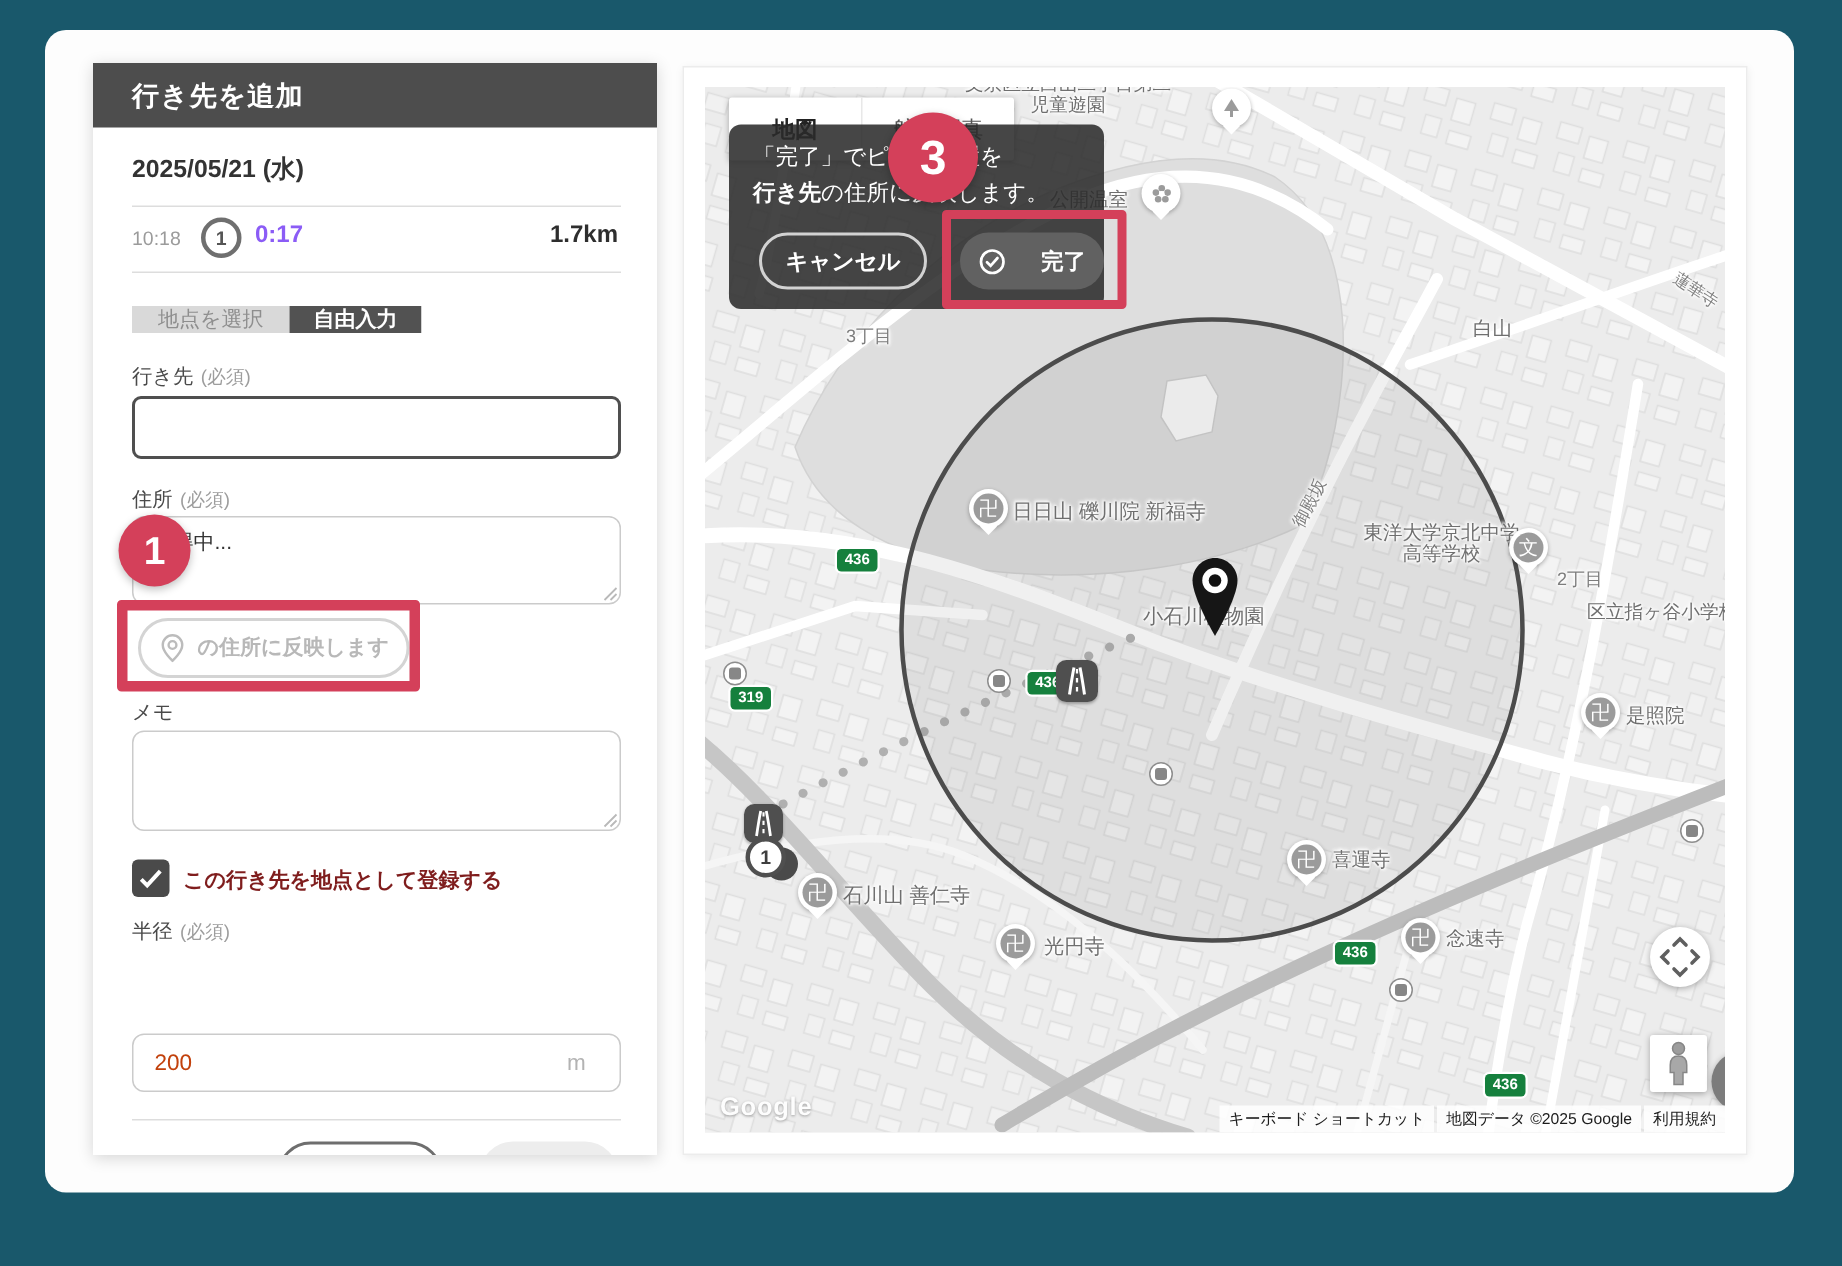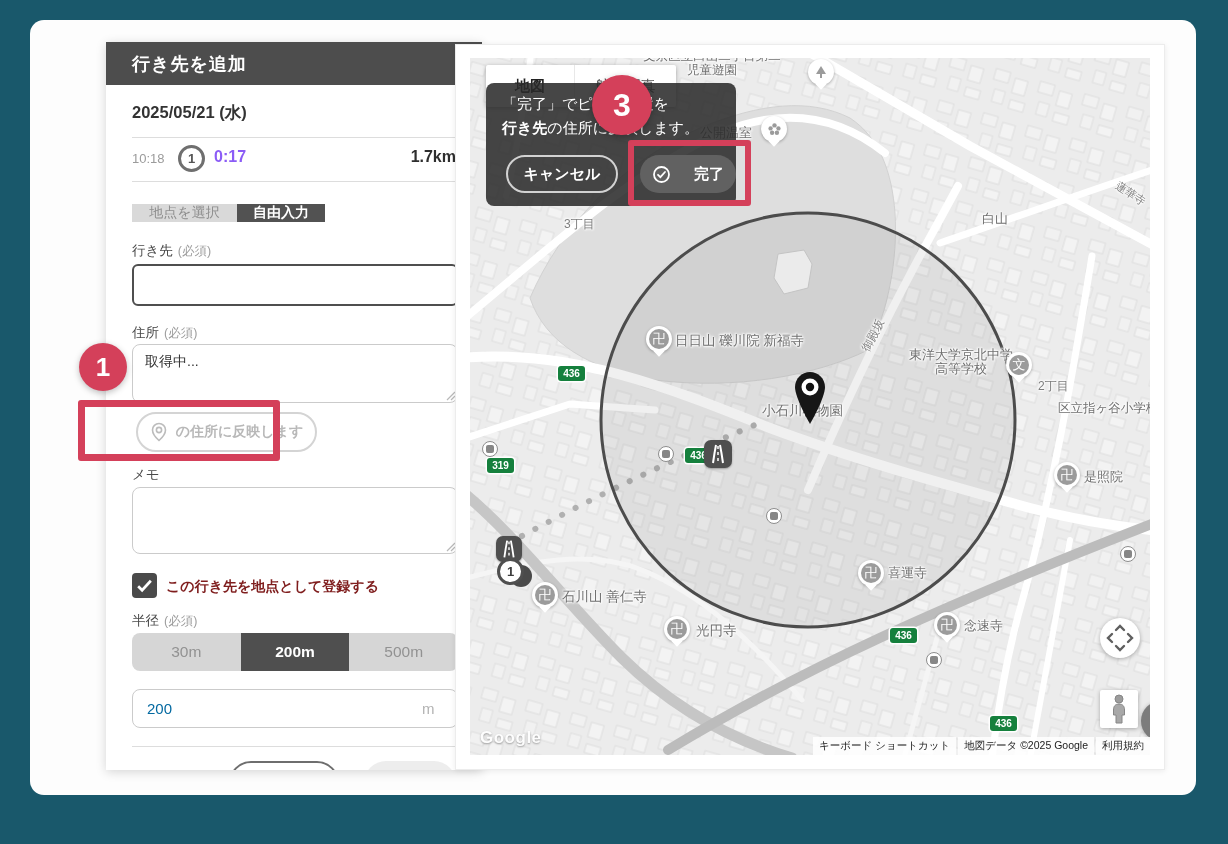--- a/index.html
+++ b/index.html
@@ -3,21 +3,21 @@
 <meta charset="utf-8">
 <style>
   * { margin:0; padding:0; box-sizing:border-box; }
   html,body { width:1228px; height:844px; }
   body { position:relative; background:#19586b; font-family:"Liberation Sans","DejaVu Sans",sans-serif; overflow:hidden; }
   .abs { position:absolute; }
 
   .canvas { position:absolute; left:30px; top:20px; width:1166px; height:775px; background:#fdfdfd; border-radius:14px; }
 
   
-  .card { position:absolute; left:32px; top:22px; width:376px; height:728px; background:#fff; box-shadow:0 2px 10px rgba(0,0,0,.16); overflow:hidden;margin-left:44px; }
+  .card { position:absolute; left:32px; top:22px; width:376px; height:728px; background:#fff; box-shadow:0 2px 10px rgba(0,0,0,.16); overflow:hidden; }
   .card-header { height:43px; background:#4d4d4d; color:#fff; display:flex; align-items:center; padding-left:26px; font-size:18px; font-weight:bold; letter-spacing:1px; }
   .date { left:26px; top:60px; font-size:16.5px; font-weight:bold; color:#333; }
   .hr { left:26px; width:326px; height:1px; background:#ddd; }
   .t-start { left:26px; top:109px; font-size:13px; color:#9b9b9b; }
   .t-seq { left:72px; top:103px; width:27px; height:27px; border:3px solid #6f6f6f; border-radius:50%; display:flex; align-items:center; justify-content:center; font-size:13px; font-weight:bold; color:#555; background:#fff; }
   .t-dur { left:108px; top:106px; font-size:16px; font-weight:bold; color:#8b5cf6; }
   .t-dist { right:26px; top:106px; font-size:16px; font-weight:bold; color:#2e2e2e; }
   .tabs { left:26px; top:152px; height:38px; display:flex; border-radius:6px; overflow:hidden;align-items:center; }
   .tab { display:flex; align-items:center; justify-content:center; font-size:14px; cursor:pointer; }
   .tab.off { width:105px; background:#d9d9d9; color:#8e8e8e; }
@@ -29,21 +29,21 @@
   #dest-input { top:222px; height:42px; border:2px solid #4f4f4f; border-radius:6px; font-size:15px; padding:0 12px; color:#333; }
   #addr-area { top:302px; height:59px; border:1.5px solid #cbcbcb; border-radius:8px; font-size:14px; padding:8px 12px; color:#333; resize:none; overflow:hidden; }
   #memo-area { top:445px; height:67px; border:1.5px solid #cbcbcb; border-radius:8px; font-size:14px; padding:8px 12px; color:#333; resize:none; overflow:hidden; }
   .resize-corner { width:10px; height:10px; }
   .pin-btn { left:30px; top:370px; width:181px; height:40px; border:2px solid #d4d4d4; border-radius:21px; background:#fff; display:flex; align-items:center; justify-content:center; gap:8px; color:#b8b8b8; font-size:14px; font-weight:bold; }
   .chk-row-box { left:26px; top:531px; width:25px; height:25px; background:#4a4a4a; border-radius:4px; display:flex; align-items:center; justify-content:center; }
   .chk-label { left:60px; top:536px; font-size:14px; font-weight:bold; color:#7f1d1d; }
   .seg { left:26px; top:591px; width:326px; height:38px; display:flex; border-radius:8px; overflow:hidden; }
   .seg-opt { flex:1; display:flex; align-items:center; justify-content:center; font-size:15.5px; background:#d6d6d6; color:#929292; cursor:pointer; }
   .seg-opt.sel { background:#4f4f4f; color:#fff; font-weight:bold; }
-  #radius-input { top:647px; height:39px; border:1.5px solid #cbcbcb; border-radius:8px; font-size:15px; padding:0 30px 0 14px; color:#0369a1; }
+  #radius-input { top:647px; height:39px; border:1.5px solid #cbcbcb; border-radius:8px; font-size:15px; padding:0 30px 0 14px; color:#c2410c; }
   .unit { left:316px; top:658px; font-size:15px; color:#b3b3b3; }
   .btn-outline-cut { left:123px; top:719px; width:110px; height:44px; border:2px solid #6e6e6e; border-radius:22px; background:#fff; }
   .btn-gray-cut { left:258px; top:719px; width:92px; height:44px; border-radius:22px; background:#ededed; }
 
   
   .map-card { position:absolute; left:425px; top:24px; width:710px; height:726px; background:#fff; border:1px solid #ececec; box-shadow:0 1px 6px rgba(0,0,0,.08); }
   .map { position:absolute; left:14px; top:13px; width:680px; height:697px; background:#ececec; overflow:hidden; }
   .poi { position:absolute; color:#6f6f6f; font-size:13px; white-space:nowrap; z-index:2;
          text-shadow:0 0 2px #fff,0 0 2px #fff,0 0 4px #fff,1px 1px 2px #fff,-1px -1px 2px #fff; }
   .poi.sm { font-size:12px; color:#7d7d7d; }
@@ -136,25 +136,20 @@
     <div class="abs chk-row-box">
       <svg width="19" height="19" viewBox="0 0 24 24">
           <polyline points="4,13 9,18 20,6" stroke="#fff" stroke-width="3.4" fill="none"></polyline>
         </svg>
     </div>
     <div class="abs chk-label">この行き先を地点として登録する</div>
 
     <div class="abs flabel" style="left:26px;top:570px">
       <span>半径</span><span class="req">(必須)</span>
     </div>
-    <div class="abs seg">
-      <div class="seg-opt">30m</div>
-      <div class="seg-opt sel">200m</div>
-      <div class="seg-opt">500m</div>
-    </div>
     <input class="abs inp" id="radius-input" value="200" style="">
     <div class="abs unit">m</div>
 
     <div class="abs hr" style="top:704px"></div>
     <div class="abs btn-outline-cut"></div>
     <div class="abs btn-gray-cut"></div>
   </div>
 
   <div class="map-card">
     <div class="map">

